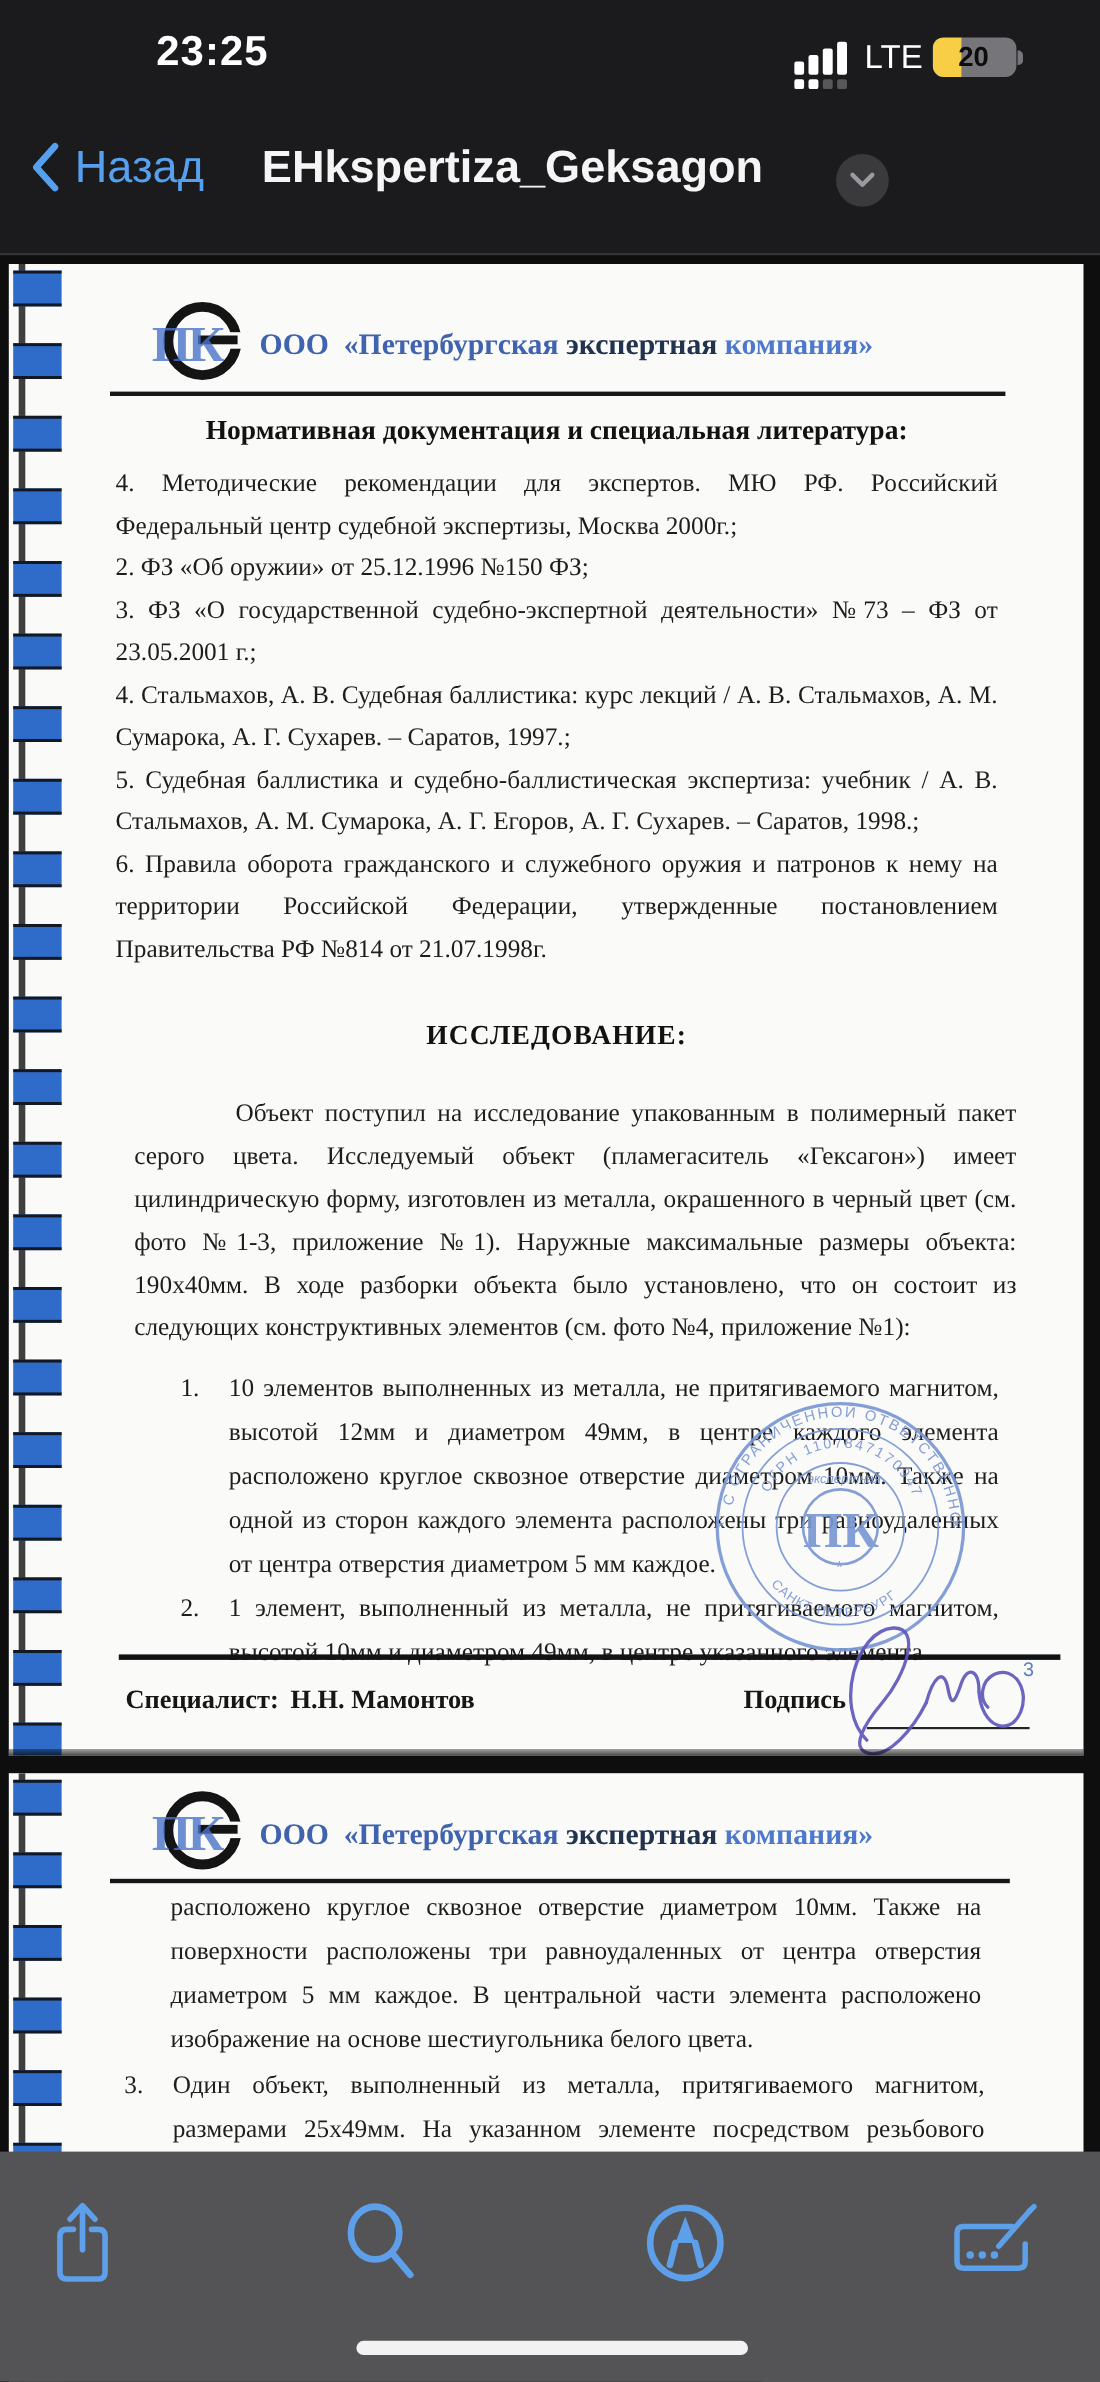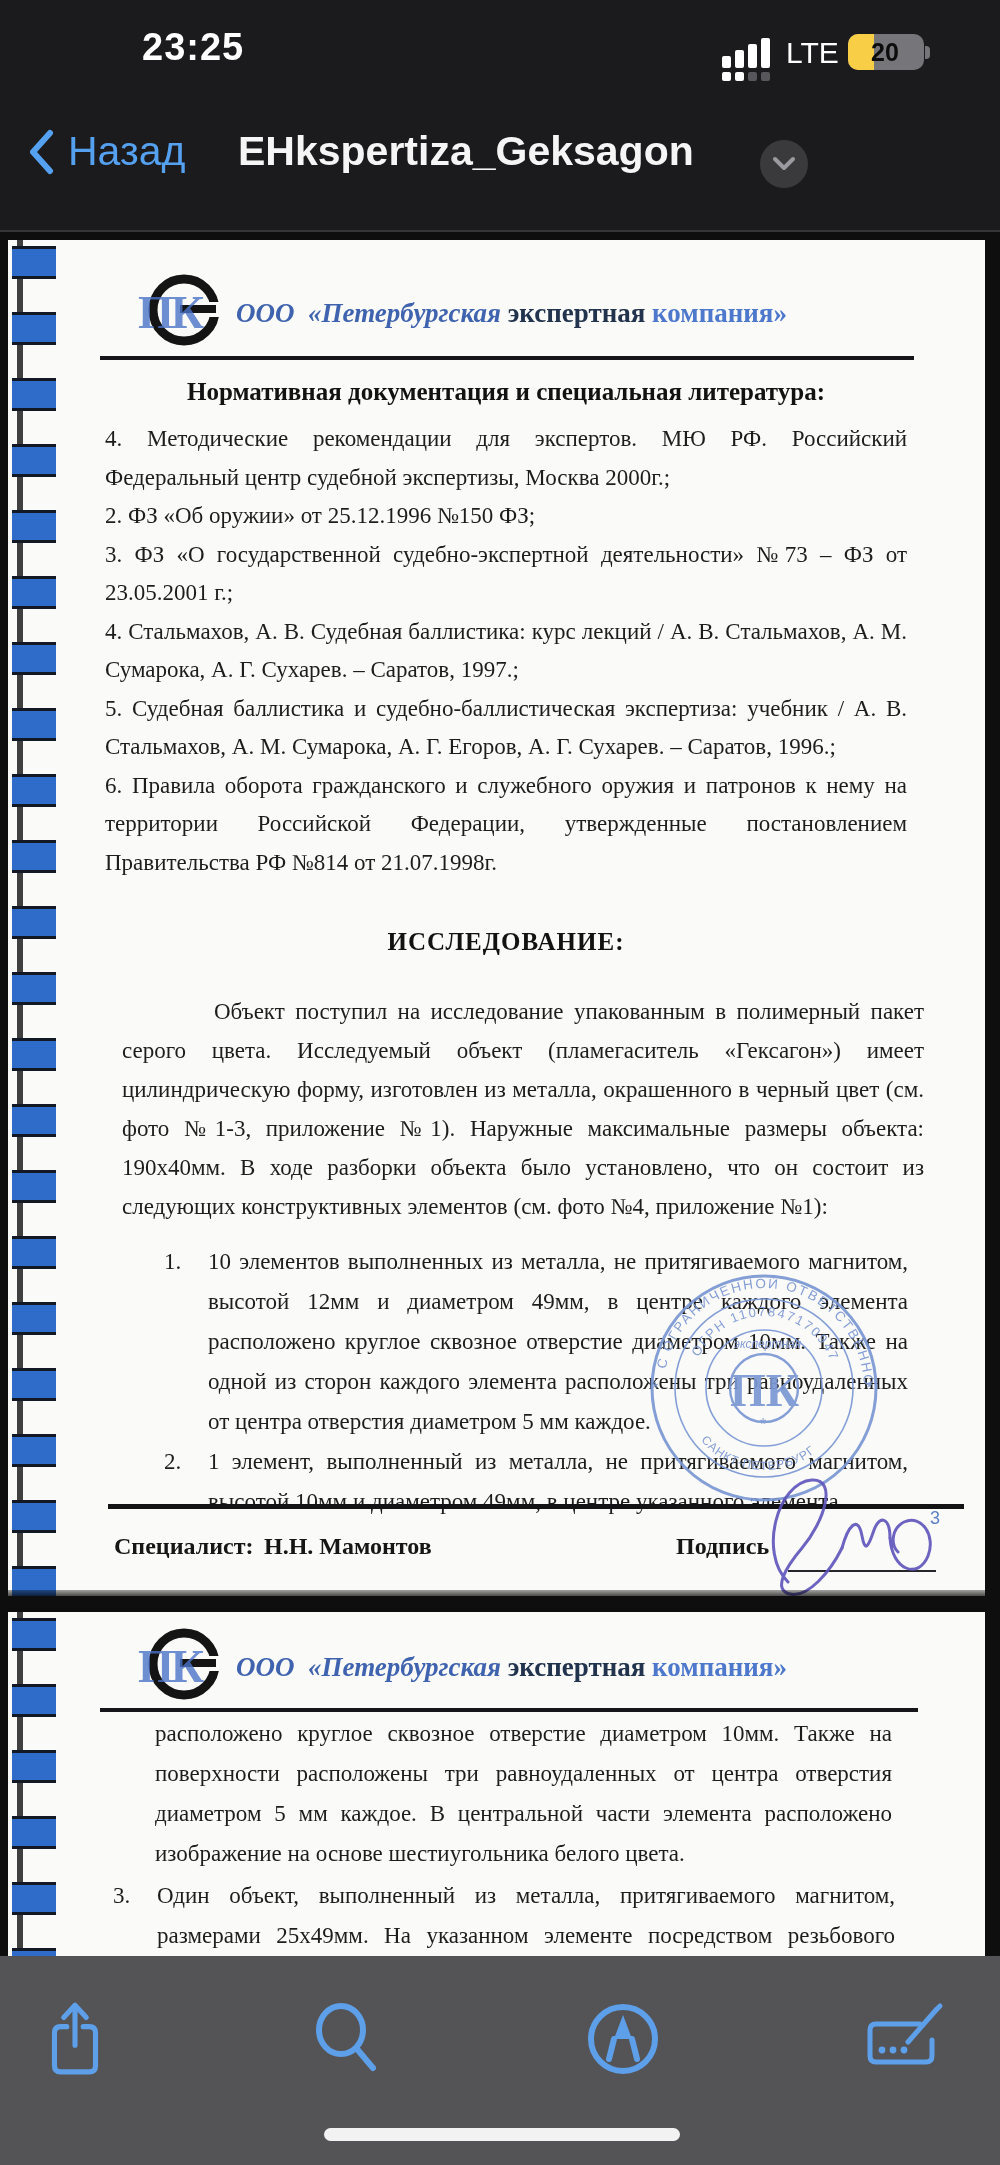--- a/index.html
+++ b/index.html
@@ -23,21 +23,21 @@
   #page1{top:240px;height:1356px;}
   #page2{top:1612px;height:553px;}
   .binding{position:absolute;left:0;top:0;width:52px;height:100%;
     background:
       repeating-linear-gradient(180deg, rgba(15,15,18,.9) 0 3px, rgba(0,0,0,0) 3px 30px, rgba(15,15,18,.9) 30px 33px, rgba(0,0,0,0) 33px 66px),
       repeating-linear-gradient(180deg, #2f6cc9 0 33px, rgba(0,0,0,0) 33px 66px);
     background-position:4px 6px;background-size:44px 66px;background-repeat:repeat-y;}
   .scanedge{position:absolute;left:9px;top:0;width:6px;height:100%;background:#1d1d1f;opacity:.85;}
   .hdr-logo{position:absolute;}
   .hdr-name{position:absolute;font-size:27px;font-weight:700;}
-  .hdr-name .c1{color:#3f63ae;font-style:italic;} .hdr-name .c2{color:#22334e;} .hdr-name .c3{color:#4d78cc;}
+  .hdr-name .c1{color:#3f63ae;} .hdr-name .c2{color:#22334e;} .hdr-name .c3{color:#4d78cc;}
   .rule{position:absolute;background:#15151a;}
   .h-center{position:absolute;left:92px;width:812px;text-align:center;font-weight:700;font-size:25px;color:#121212;}
   .refs{position:absolute;left:97px;top:180px;width:802px;font-size:23px;line-height:38.5px;text-align:justify;}
   .refs p{margin:0;}
   .intro{position:absolute;left:114px;top:752px;width:802px;font-size:23px;line-height:39px;text-align:justify;text-indent:92px;}
   .numlist{position:absolute;left:156px;top:1002px;width:744px;font-size:23px;line-height:40px;}
   .num-item{position:relative;padding-left:44px;text-align:justify;}
   .num-item .num{position:absolute;left:0;top:0;}
   .foot-rule{position:absolute;left:100px;top:1264px;width:856px;height:5px;background:#131316;}
   .footer{position:absolute;left:0;top:1293px;width:977px;height:40px;font-weight:700;font-size:24px;color:#161616;}
@@ -112,21 +112,21 @@
     </div>
     <div class="rule" style="left:92px;top:116px;width:814px;height:4px"></div>
 
     <div class="h-center" style="top:138px">Нормативная документация и специальная литература:</div>
 
     <div class="refs">
       <p>4.  Методические рекомендации для экспертов. МЮ РФ. Российский Федеральный центр судебной экспертизы, Москва 2000г.;</p>
       <p>2. ФЗ «Об оружии» от 25.12.1996 №150 ФЗ;</p>
       <p>3. ФЗ «О государственной судебно-экспертной деятельности» №73 – ФЗ от 23.05.2001 г.;</p>
       <p>4. Стальмахов, А. В. Судебная баллистика: курс лекций / А. В. Стальмахов, А. М. Сумарока, А. Г. Сухарев. – Саратов, 1997.;</p>
-      <p>5. Судебная баллистика и судебно-баллистическая экспертиза: учебник / А. В. Стальмахов, А. М. Сумарока, А. Г. Егоров, А. Г. Сухарев. – Саратов, 1996.;</p>
+      <p>5. Судебная баллистика и судебно-баллистическая экспертиза: учебник / А. В. Стальмахов, А. М. Сумарока, А. Г. Егоров, А. Г. Сухарев. – Саратов, 1998.;</p>
       <p>6. Правила оборота гражданского и служебного оружия и патронов к нему на территории Российской Федерации, утвержденные постановлением Правительства РФ №814 от 21.07.1998г.</p>
     </div>
 
     <div class="h-center" style="top:688px;letter-spacing:1px">ИССЛЕДОВАНИЕ:</div>
 
     <div class="intro">Объект поступил на исследование упакованным в полимерный пакет серого цвета. Исследуемый объект (пламегаситель «Гексагон») имеет цилиндрическую форму, изготовлен из металла, окрашенного в черный цвет (см. фото №1-3, приложение №1). Наружные максимальные размеры объекта: 190х40мм. В ходе разборки объекта было установлено, что он состоит из следующих конструктивных элементов (см. фото №4, приложение №1):</div>
 
     <div class="numlist">
       <div class="num-item">
         <span class="num">1.</span>

